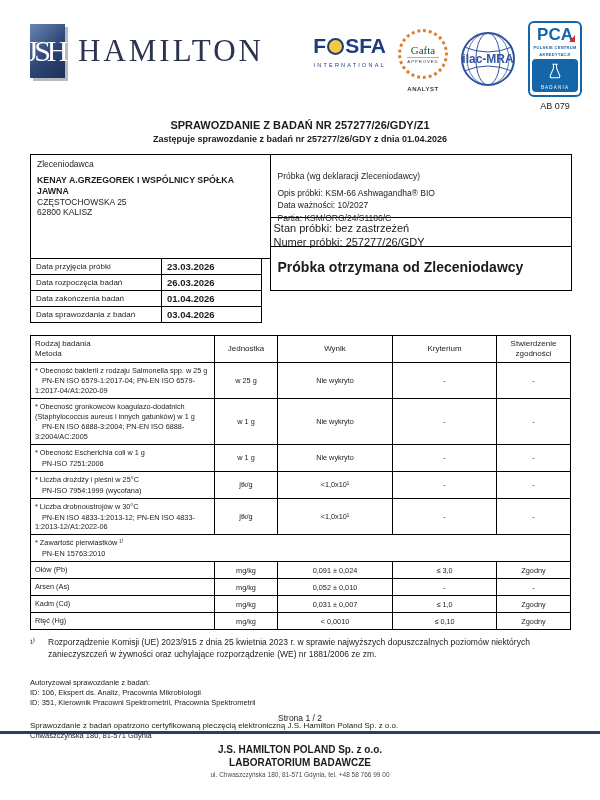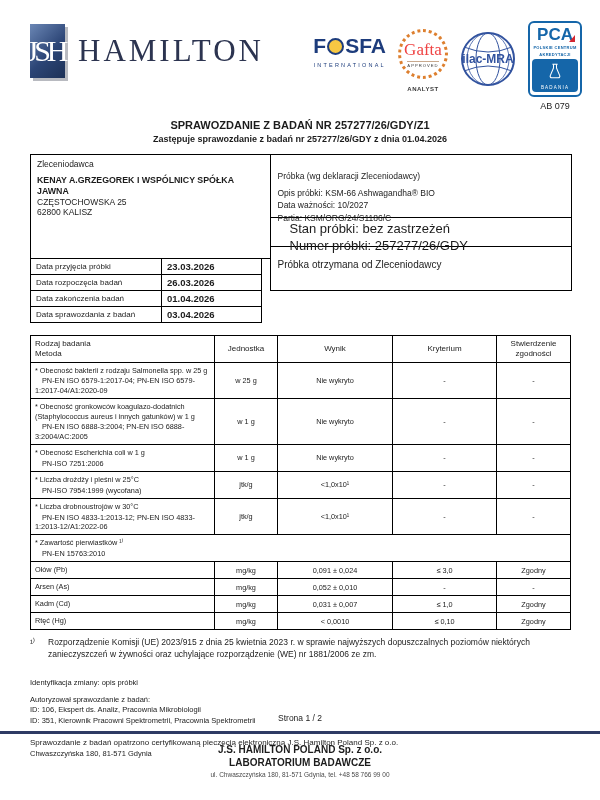--- a/index.html
+++ b/index.html
@@ -39,21 +39,21 @@
     content: ""; position: absolute; left: -4px; top: 4px; width: 22px; height: 9px;
     border-radius: 50%; border-bottom: 2px solid #1d3c7c;
   }
   .fosfa-sub { font-size: 5.5px; letter-spacing: 2.2px; color: #1d3c7c; margin-top: 4px; }
 
   .gafta { text-align: center; margin-top: 13px; }
   .gafta-circle {
     width: 50px; height: 50px; border-radius: 50%; border: 3px dotted #dd7f2e;
     display: flex; flex-direction: column; align-items: center; justify-content: center;
   }
-  .gafta-name { font-family: "Liberation Serif", serif; font-size: 17px; color: #ef4444; }
+  .gafta-name { font-family: "Liberation Serif", serif; font-size: 11px; color: #14532d; }
   .gafta-approved { font-size: 4.2px; letter-spacing: 1px; color: #3a3a3a; border-top: 1px solid #c8a98e; margin-top: 1px; padding-top: 1px; }
   .gafta-analyst { font-size: 6px; font-weight: bold; color: #3a3a3a; margin-top: 7px; letter-spacing: .5px; }
 
   .ilac { margin-top: 15px; }
 
   .pca { text-align: center; margin-top: 5px; }
   .pca-card { width: 54px; border: 2px solid #1566a9; border-radius: 6px; padding: 3px 2px; background: #fff; }
   .pca-text { font-size: 17px; font-weight: bold; color: #1566a9; line-height: 1; position: relative; display: inline-block; }
   .pca-red { position: absolute; right: -2px; bottom: 1px; width: 0; height: 0;
     border-left: 6px solid transparent; border-bottom: 7px solid #d22630; }
@@ -74,22 +74,22 @@
   .box-client { height: 105px; padding: 4px 6px; font-size: 8.5px; line-height: 1.25; }
   .client-name { font-weight: bold; font-size: 8.8px; margin-top: 5px; }
   .dates { border-collapse: collapse; width: 232px; margin-top: -1.5px; table-layout: fixed; border: 1.5px solid #000; }
   .dates td { border: 1px solid #000; font-size: 8px; padding: 2px 5px; height: 16px; vertical-align: middle; }
   .dates td.dval { font-weight: bold; font-size: 9.5px; width: 100px; }
   .info-right { flex: 1; margin-left: -1.5px; }
   .box-sample { height: 64px; padding: 16px 7px; font-size: 8.5px; line-height: 1.25; }
   .sample-desc { margin-top: 6px; }
   .sample-line { margin-top: 2px; }
   .box-state { height: 74px; margin-top: -1.5px; }
-  .state-top { height: 29px; padding: 3px 19px 0; font-size: 13px; line-height: 1.3; border-bottom: 1px solid #000; }
-  .state-bottom { padding: 12px 7px 0; font-size: 10px; }
+  .state-top { height: 29px; padding: 3px 3px 0; font-size: 11px; line-height: 1.3; border-bottom: 1px solid #000; }
+  .state-bottom { padding: 12px 7px 0; font-size: 14px; font-weight: bold; }
 
   
   .results { border-collapse: collapse; table-layout: fixed; width: 540px; margin: 12px 28px 0 30px; border: 1.5px solid #000; }
   .results th, .results td { border: 1px solid #000; vertical-align: middle; }
   .results th { font-size: 8px; font-weight: normal; padding: 3px 4px; height: 26px; text-align: center; line-height: 1.25; }
   .results th.h-name { text-align: left; vertical-align: middle; }
   .results td { font-size: 7.3px; padding: 3px 4px; text-align: center; line-height: 1.3; }
   .results td.c-name { text-align: left; vertical-align: top; }
   .rmethod { text-indent: 7px; margin-top: 1px; }
   .results td.c-span { text-align: left; vertical-align: top; }
@@ -335,21 +335,20 @@
     </tr>
   </tbody>
     </table>
 
   <div class="footnote">
     <div class="fn-marker">¹⁾</div>
     <div class="fn-text">Rozporządzenie Komisji (UE) 2023/915 z dnia 25 kwietnia 2023 r. w sprawie najwyższych dopuszczalnych poziomów niektórych zanieczyszczeń w żywności oraz uchylające rozporządzenie (WE) nr 1881/2006 ze zm.</div>
   </div>
 
   <div class="notes">
-    <div>Identyfikacja zmiany: opis próbki</div>
     <div class="n-auth">Autoryzował sprawozdanie z badań:</div>
     <div>ID: 106, Ekspert ds. Analiz, Pracownia Mikrobiologii</div>
     <div>ID: 351, Kierownik Pracowni Spektrometrii, Pracownia Spektrometrii</div>
     <div class="n-seal">Sprawozdanie z badań opatrzono certyfikowaną pieczęcią elektroniczną J.S. Hamilton Poland Sp. z o.o.</div>
     <div>Chwaszczyńska 180, 81-571 Gdynia</div>
   </div>
 
   <div class="pagenum">Strona  1 / 2</div>
 
   <div class="footer">

